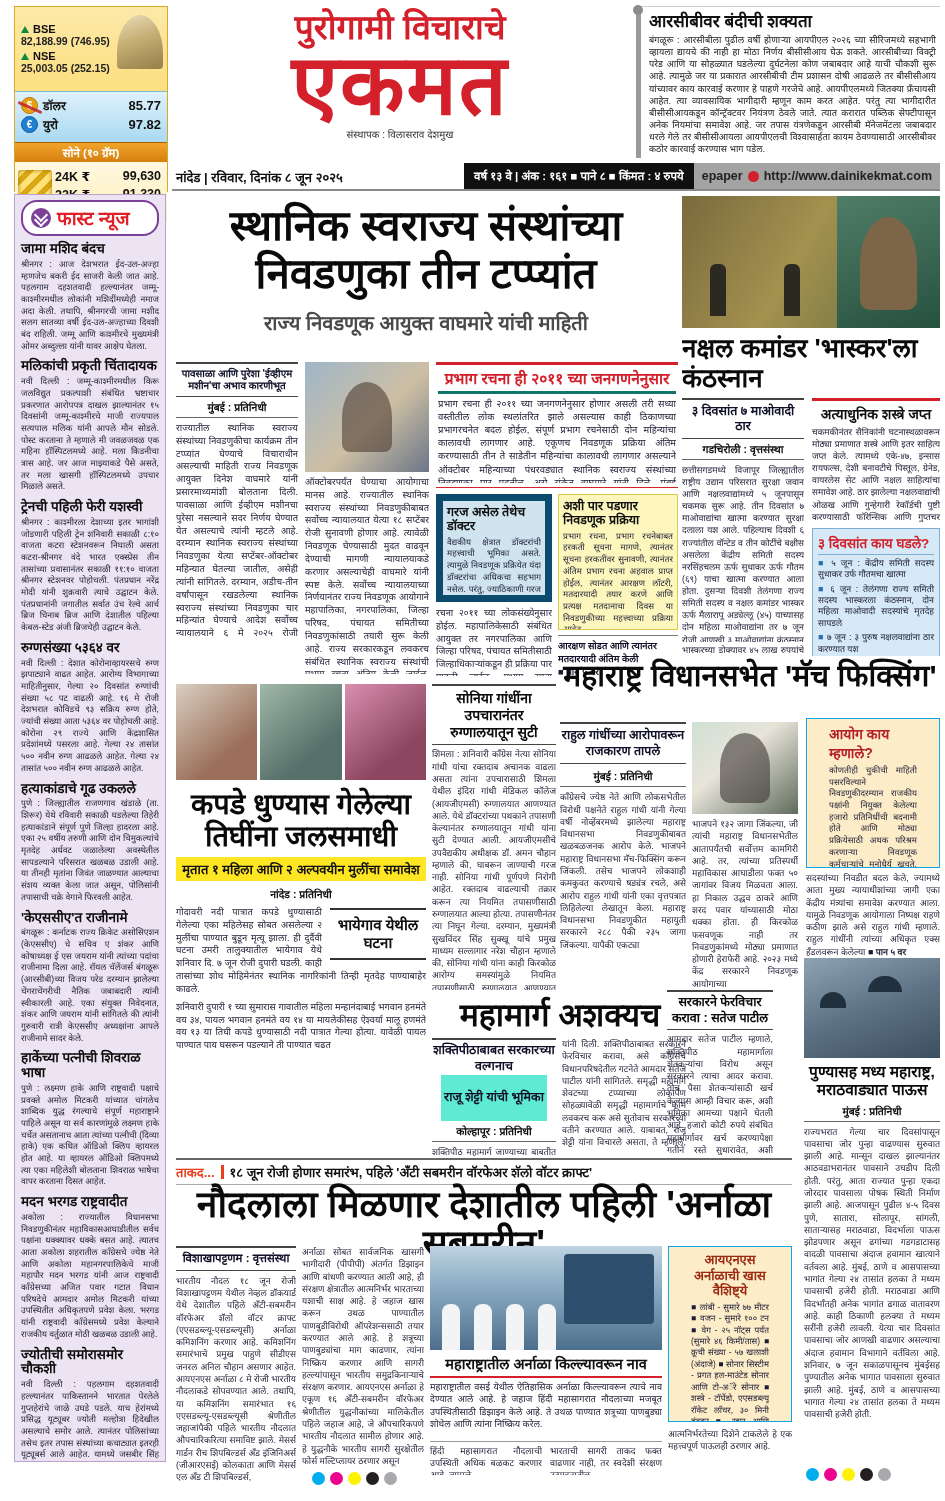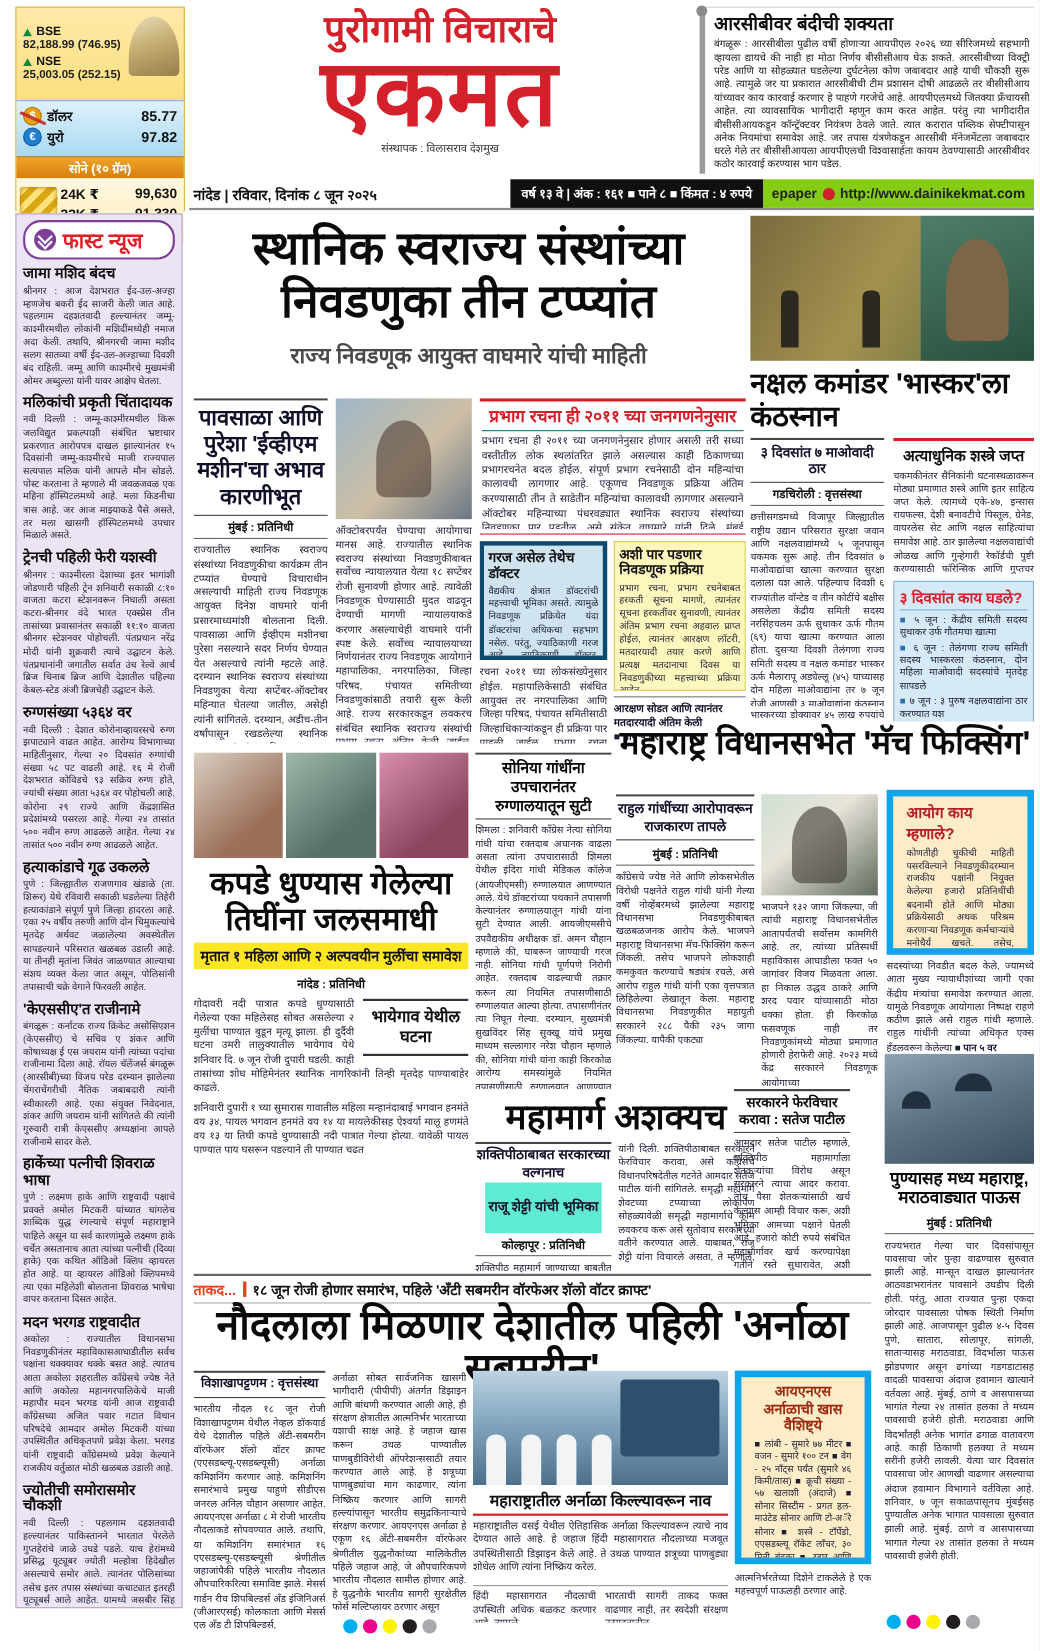--- a/index.html
+++ b/index.html
@@ -52,21 +52,21 @@
   .rcb-dot{position:absolute;left:-8px;top:-2px;width:10px;height:10px;border-radius:50%;background:#8b8b8b;}
   .rcb-title{font-size:17px;font-weight:800;color:#101010;margin-bottom:2px;}
   .rcb-body{font-size:9.2px;line-height:1.32;color:#222;text-align:justify;height:122px;overflow:hidden;}
 
   
   .daterow{left:172px;top:163px;width:768px;height:26px;display:flex;align-items:stretch;
            border-bottom:2px solid #8a8a8a;}
   .dr-date{font-size:13px;font-weight:bold;color:#111;padding:5px 8px 0 4px;white-space:nowrap;}
   .dr-issue{background:#101010;color:#fff;font-size:11.5px;font-weight:bold;padding:5px 10px 0 10px;
             white-space:nowrap;margin-left:auto;}
-  .dr-epaper{background:#84cc16;display:flex;align-items:center;gap:5px;padding:0 8px;font-size:12.5px;
+  .dr-epaper{background:#a3a3a3;display:flex;align-items:center;gap:5px;padding:0 8px;font-size:12.5px;
              font-weight:bold;color:#222;white-space:nowrap;}
   .globe{width:11px;height:11px;border-radius:50%;background:#d3202a;display:inline-block;}
 
   
   .sidebar{left:14px;top:194px;width:152px;height:1268px;background:#ece4f2;border:1px solid #b9a2cc;
            box-sizing:border-box;padding:5px 6px;overflow:hidden;}
   .fn-head{display:flex;align-items:center;gap:6px;border:2px solid #7d3f98;border-radius:16px;
            background:#fff;padding:3px 8px;margin-bottom:6px;}
   .fn-badge{width:20px;height:20px;border-radius:50%;background:#7d3f98;position:relative;flex:0 0 auto;}
   .fn-badge:before,.fn-badge:after{content:"";position:absolute;left:5px;width:8px;height:8px;
@@ -78,35 +78,35 @@
   .dots{display:flex;gap:5px;justify-content:center;}
   .dots span{width:13px;height:13px;border-radius:50%;display:inline-block;}
   .d-c{background:#00adee;} .d-m{background:#ec018c;} .d-y{background:#fff200;}
   .d-k{background:#231f20;} .d-g{background:#a7a9ac;}
 
   
   .lead-head{left:176px;top:202px;width:500px;text-align:center;}
   .lead-head h1{margin:0;font-size:42px;line-height:1.15;font-weight:800;color:#0a0a0a;}
   .lead-sub{font-size:20px;font-weight:bold;color:#4a4a4a;margin-top:10px;}
   .kicker-box{border-top:2px solid #444;border-bottom:1px solid #444;padding:4px 2px;
-              font-size:20px;font-weight:800;text-align:center;line-height:1.2;color:#101028;}
+              font-size:10px;font-weight:800;text-align:center;line-height:1.2;color:#101028;}
   .dl{font-size:10.5px;font-weight:bold;text-align:center;padding:3px 0;border-bottom:1px solid #666;
       margin-bottom:4px;color:#111;}
   .lead-cols{left:176px;top:362px;width:502px;height:314px;display:flex;gap:7px;}
   .lead-c1{width:122px;flex:0 0 auto;}
   .lead-c2{width:124px;flex:0 0 auto;}
   .lead-c3{width:242px;flex:0 0 auto;}
   .photo{background:linear-gradient(135deg,#9fb6c8 0%,#cdbfa4 55%,#6b7687 100%);position:relative;}
   .photo:after{content:"";position:absolute;left:30%;top:18%;width:40%;height:64%;border-radius:50% 50% 8px 8px;
       background:rgba(70,50,40,.55);}
   .census-box{border-top:3px solid #d3202a;border-bottom:1px solid #d3202a;padding:2px 2px 4px 2px;}
-  .census-title{color:#d3202a;font-weight:800;font-size:15.5px;text-align:center;border-bottom:1px solid #0f766e;
+  .census-title{color:#d3202a;font-weight:800;font-size:15.5px;text-align:center;border-bottom:3px solid #0f766e;
                 padding-bottom:2px;margin-bottom:3px;}
   .subboxes{display:flex;gap:6px;margin-top:6px;}
-  .box-blue{background:#cfe4ef;border:4px solid #0c4a6e;padding:4px;width:116px;box-sizing:border-box;}
+  .box-blue{background:#cfe4ef;border:7px solid #0c4a6e;padding:4px;width:116px;box-sizing:border-box;}
   .box-yellow{background:#fdf7bd;border:1px solid #d8c94f;padding:4px;width:120px;box-sizing:border-box;}
   .box-title{font-weight:800;font-size:12.5px;line-height:1.15;margin-bottom:3px;color:#101010;}
   .footer-note{font-size:9.5px;font-weight:bold;border-top:1px solid #777;margin-top:5px;padding-top:3px;color:#101028;}
   .pref{color:#1d1d35;font-weight:bold;white-space:nowrap;}
 
   
   .naxal{left:682px;top:196px;width:258px;height:482px;}
   .naxal-photo{width:258px;height:132px;background:linear-gradient(120deg,#7a6a3d 0%,#a3914f 45%,#5d6b3a 100%);
      position:relative;overflow:hidden;}
   .naxal-photo .fig{position:absolute;width:16px;height:52px;background:#2c2a20;border-radius:6px 6px 0 0;bottom:12px;}
@@ -143,21 +143,21 @@
   .mf-head{left:560px;top:660px;width:380px;text-align:center;}
   .mf-head h2{margin:0;font-size:30px;font-weight:800;color:#0a0a0a;line-height:1.05;}
   .mf-c1{left:560px;top:722px;width:126px;height:268px;}
   .mf-sub{border-top:2px solid #444;border-bottom:1px solid #444;text-align:center;font-weight:800;
           font-size:12.5px;line-height:1.25;padding:4px 1px;color:#101028;margin-bottom:2px;}
   .mf-photo{left:692px;top:722px;width:106px;height:92px;
      background:linear-gradient(140deg,#cfe0d4 0%,#e8e4da 40%,#5f6b5d 100%);position:relative;}
   .mf-photo:after{content:"";position:absolute;left:26%;top:12%;width:48%;height:76%;
      border-radius:50% 50% 10px 10px;background:rgba(60,55,50,.6);}
   .mf-body2{left:692px;top:818px;width:106px;height:172px;}
-  .cream-box{background:#fcecc8;border:6px solid #0ea5e9;padding:5px 12px;box-sizing:border-box;}
+  .cream-box{background:#fcecc8;border:1px solid #0ea5e9;padding:5px 22px;box-sizing:border-box;}
   .cream-title{color:#b3202a;font-weight:800;font-size:14px;margin-bottom:3px;}
   .mf-cream{left:806px;top:718px;width:134px;height:150px;}
   .mf-body3{left:806px;top:872px;width:134px;height:118px;}
   .hw-head{left:432px;top:992px;width:256px;text-align:center;}
   .hw-head h2{margin:0;font-size:32px;font-weight:800;color:#0a0a0a;}
   .hw-c1{left:432px;top:1038px;width:124px;height:122px;}
   .hw-c2{left:562px;top:1038px;width:124px;height:122px;}
   .hw-sub{text-align:center;font-weight:800;font-size:12.5px;line-height:1.25;border-top:2px solid #444;
           padding-top:3px;color:#101028;}
   .hw-sub .hl{background:#5eead4;display:inline-block;padding:15px 3px;margin-top:1px;}

